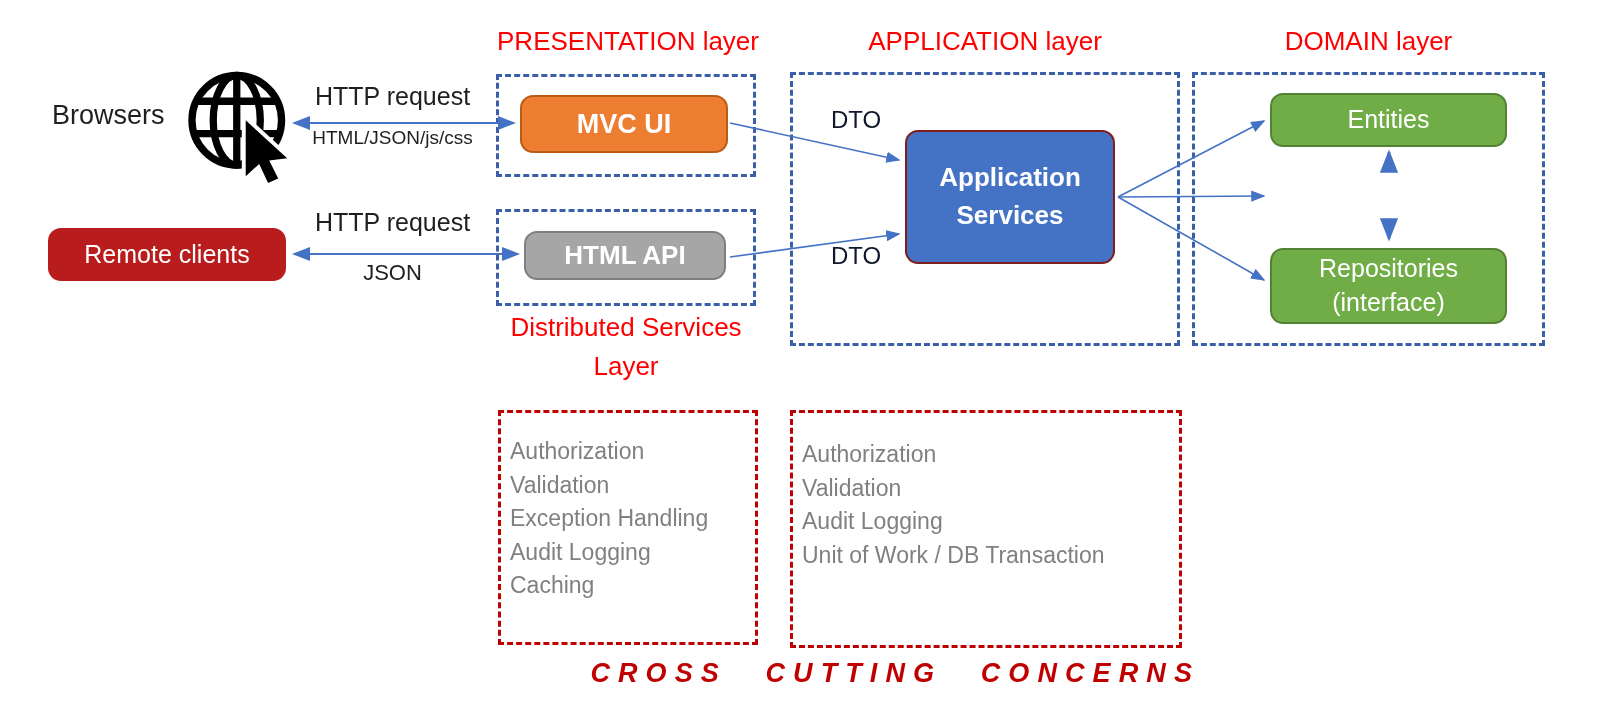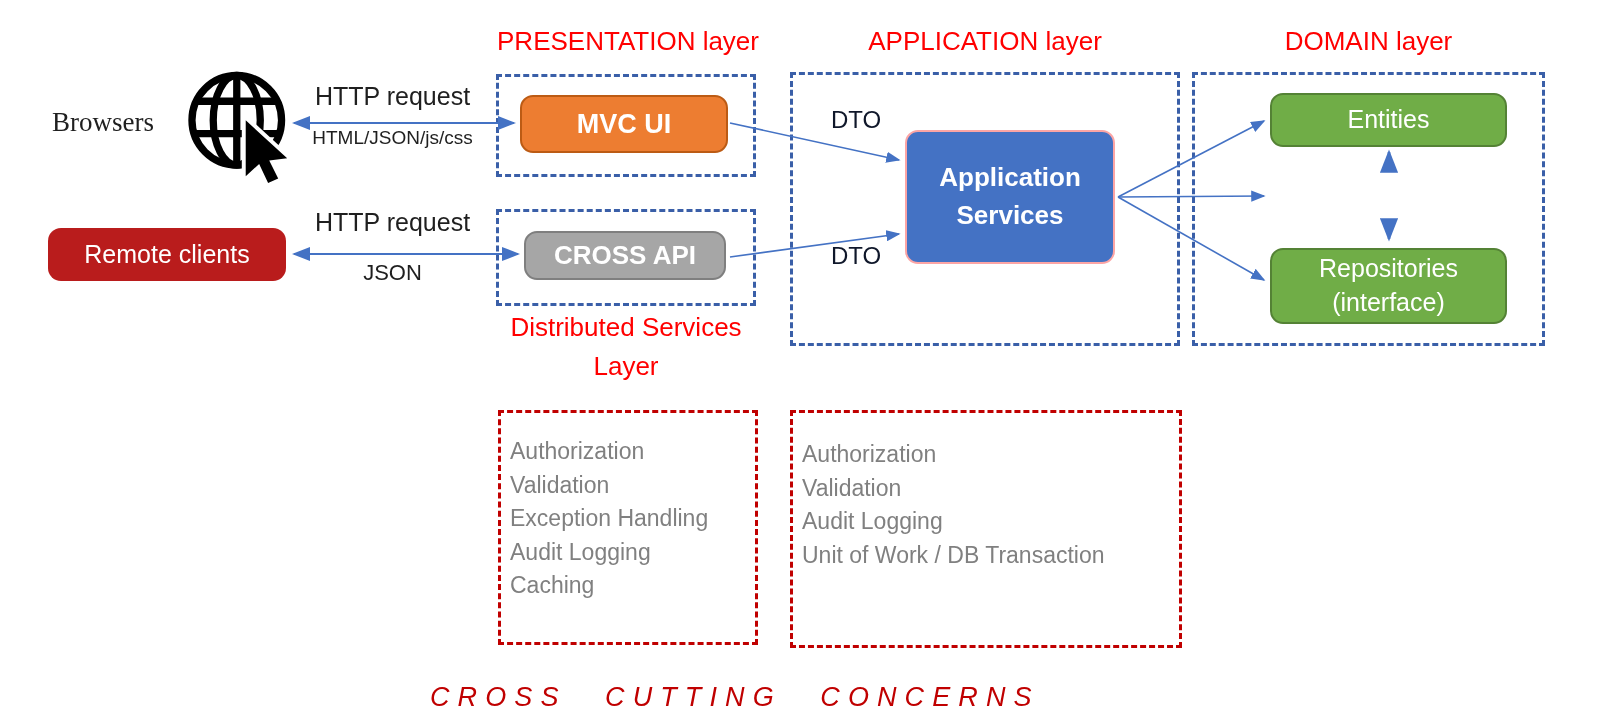--- a/index.html
+++ b/index.html
@@ -15,44 +15,44 @@
   .layer-title { color:#FF0000; font-size:26px; text-align:center; }
 
   
   .blue-dash { border:3px dashed #3A5FA8; }
   .red-dash  { border:3px dashed #C00000; }
 
   
   .node { color:#ffffff; font-weight:bold; font-size:26px;border-radius:13px; }
   .node-orange { background:#ED7D31; border:2px solid #BC5B14; }
   .node-gray   { background:#A6A6A6; border:2px solid #7F7F7F; }
-  .node-blue   { background:#4472C4; border:2px solid #fca5a5; line-height:1.45; }
+  .node-blue   { background:#4472C4; border:2px solid #7f1d1d; line-height:1.45; }
   .node-green  { background:#70AD47; border:2px solid #548235; font-weight:normal; font-size:25px; line-height:1.35; }
   .node-black  { background:#b91c1c; color:#fff; font-weight:normal; font-size:25px; }
 
   .edge-label { font-size:25px; color:#1f1f1f; text-align:center; }
   .edge-label.small { font-size:19px; }
   .edge-label.mid { font-size:22px; }
   .dto { font-size:24px; color:#0f172a;text-align:right; }
 
   .gray-list { color:#808080; font-size:23px; line-height:33.5px; }
 
   .footer-caption {
-    color:#C00000; font-size:27px; font-style:italic; font-weight:400;
-    letter-spacing:0.30em; word-spacing:0.85em; text-align:left;margin-top:24px;
+    color:#C00000; font-size:27px; font-style:italic; font-weight:700;
+    letter-spacing:0.30em; word-spacing:0.85em; text-align:right;
   }
 
   svg.overlay { position:absolute; left:0; top:0; pointer-events:none; }
 </style>
 </head>
 <body>
 
 <div class="canvas">
 
-  <div class="abs" style="left:52px; top:107px; width:135px; font-size:27px;font-family:Liberation Serif, serif;">Browsers</div>
+  <div class="abs" style="left:52px; top:100px; width:135px; font-size:27px;">Browsers</div>
 
   <svg class="abs" style="left:183px; top:66px;" width="112" height="122" viewBox="0 0 100 108">
     <g fill="none" stroke="#000" stroke-width="6.5">
       <circle cx="48" cy="48" r="40"></circle>
       <ellipse cx="48" cy="48" rx="21" ry="40"></ellipse>
       <line x1="48" y1="8" x2="48" y2="88"></line>
       <line x1="12" y1="31" x2="84" y2="31"></line>
       <line x1="10" y1="60" x2="86" y2="60"></line>
     </g>
     <path d="M56 48 L56 98 L68 87 L76 104 L85 100 L77 84 L93 82 Z" fill="#000" stroke="#fff" stroke-width="7" paint-order="stroke" stroke-linejoin="round"></path>
@@ -64,21 +64,21 @@
   <div class="abs edge-label small" style="left:295px; top:127px; width:195px;">HTML/JSON/js/css</div>
   <div class="abs edge-label" style="left:295px; top:208px; width:195px;">HTTP request</div>
   <div class="abs edge-label mid" style="left:295px; top:260px; width:195px;">JSON</div>
 
   <div class="abs layer-title" style="left:478px; top:26px; width:300px;">PRESENTATION layer</div>
 
   <div class="abs blue-dash" style="left:496px; top:74px; width:260px; height:103px;"></div>
   <div class="abs node node-orange ctr" style="left:520px; top:95px; width:208px; height:58px; font-size:27px;">MVC UI</div>
 
   <div class="abs blue-dash" style="left:496px; top:209px; width:260px; height:97px;"></div>
-  <div class="abs node node-gray ctr" style="left:524px; top:231px; width:202px; height:49px;">CROSS API</div>
+  <div class="abs node node-gray ctr" style="left:524px; top:231px; width:202px; height:49px;">HTML API</div>
 
   <div class="abs layer-title" style="left:496px; top:308px; width:260px; line-height:1.5;">Distributed Services Layer</div>
 
   <div class="abs layer-title" style="left:790px; top:26px; width:390px;">APPLICATION layer</div>
   <div class="abs blue-dash" style="left:790px; top:72px; width:390px; height:274px;"></div>
   <div class="abs node node-blue ctr" style="left:905px; top:130px; width:210px; height:134px; padding:0 28px;">Application Services</div>
 
   <div class="abs dto" style="left:831px; top:106px;">DTO</div>
   <div class="abs dto" style="left:831px; top:242px;">DTO</div>
 

